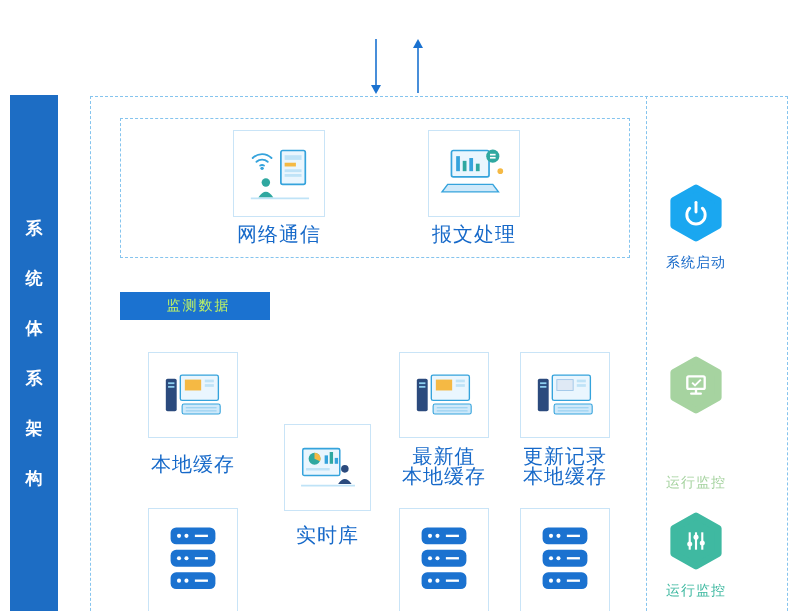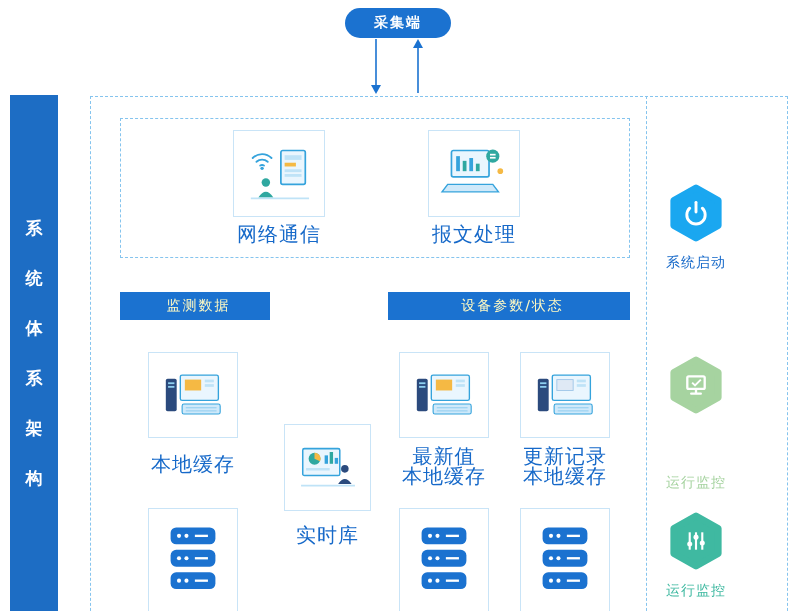--- a/index.html
+++ b/index.html
@@ -12,21 +12,21 @@
   .vdash{border-left:1px dashed #85c4ee;}
   .iconbox{
     background:#fff;border:1px solid #c9e4f7;
     display:flex;align-items:center;justify-content:center;
   }
   .lbl{
     color:#1669c9;font-size:20px;text-align:center;line-height:20px;
     letter-spacing:1px;
   }
   .headerbar{
-    background:#1b72d0;color:#fef9c3;font-size:14px;letter-spacing:2px;
+    background:#1b72d0;color:#bef264;font-size:14px;letter-spacing:2px;
     display:flex;align-items:center;justify-content:center;padding-left:7px;
   }
   .collector{
     background:#1b72d0;color:#fff;font-size:14px;font-weight:bold;letter-spacing:2px;
     border-radius:16px;display:flex;align-items:center;justify-content:center;
   }
   .sidebar{
     background:#1d6dc4;color:#fff;display:flex;flex-direction:column;
     align-items:center;justify-content:center;gap:27px;
     font-size:17px;font-weight:bold;
@@ -40,21 +40,20 @@
 
   <div class="abs sidebar" style="left:10px;top:95px;width:48px;height:516px;">
     <span>系</span>
     <span>统</span>
     <span>体</span>
     <span>系</span>
     <span>架</span>
     <span>构</span>
   </div>
 
-  <div class="abs collector" style="left:345px;top:8px;width:106px;height:30px;">采集端</div>
 
   <svg class="abs" style="left:366px;top:36px;" width="70" height="60" viewBox="0 0 70 60">
     <line x1="10" y1="3" x2="10" y2="50" stroke="#1b72d0" stroke-width="1.6"></line>
     <polygon points="5,49 15,49 10,58" fill="#1b72d0"></polygon>
     <line x1="52" y1="57" x2="52" y2="12" stroke="#1b72d0" stroke-width="1.6"></line>
     <polygon points="47,12 57,12 52,3" fill="#1b72d0"></polygon>
   </svg>
 
   <div class="abs dashed" style="left:90px;top:96px;width:698px;height:535px;"></div>
 
@@ -93,21 +92,20 @@
       <circle cx="58" cy="14" r="7" fill="#2fa8a0"></circle>
       <rect x="55" y="11.5" width="6" height="1.8" fill="#fff"></rect>
       <rect x="55" y="14.8" width="6" height="1.8" fill="#fff"></rect>
       <circle cx="66" cy="30" r="3" fill="#f5b944"></circle>
     </svg>
   </div>
   <div class="abs lbl" style="left:428px;top:224px;width:92px;">报文处理</div>
 
   <div class="abs headerbar" style="left:120px;top:292px;width:150px;height:28px;">监测数据</div>
 
-  <div class="abs headerbar" style="left:388px;top:292px;width:242px;height:28px;">设备参数/状态</div>
 
   <div class="abs iconbox" style="left:148px;top:352px;width:90px;height:86px;">
     <svg width="64" height="58" viewBox="0 0 70 64">
       <rect x="5" y="14" width="12" height="36" rx="2" fill="#2b4a7d"></rect>
       <rect x="7.5" y="18" width="7" height="2" fill="#8fd0f0"></rect>
       <rect x="7.5" y="22" width="7" height="2" fill="#8fd0f0"></rect>
       <rect x="21" y="10" width="42" height="28" rx="2" fill="#eaf6fe" stroke="#35a3dc" stroke-width="1.5"></rect>
       <rect x="26" y="15" width="18" height="12" fill="#f5b944"></rect>
       <rect x="48" y="15" width="10" height="3" fill="#bfe3f7"></rect>
       <rect x="48" y="20" width="10" height="3" fill="#bfe3f7"></rect>

